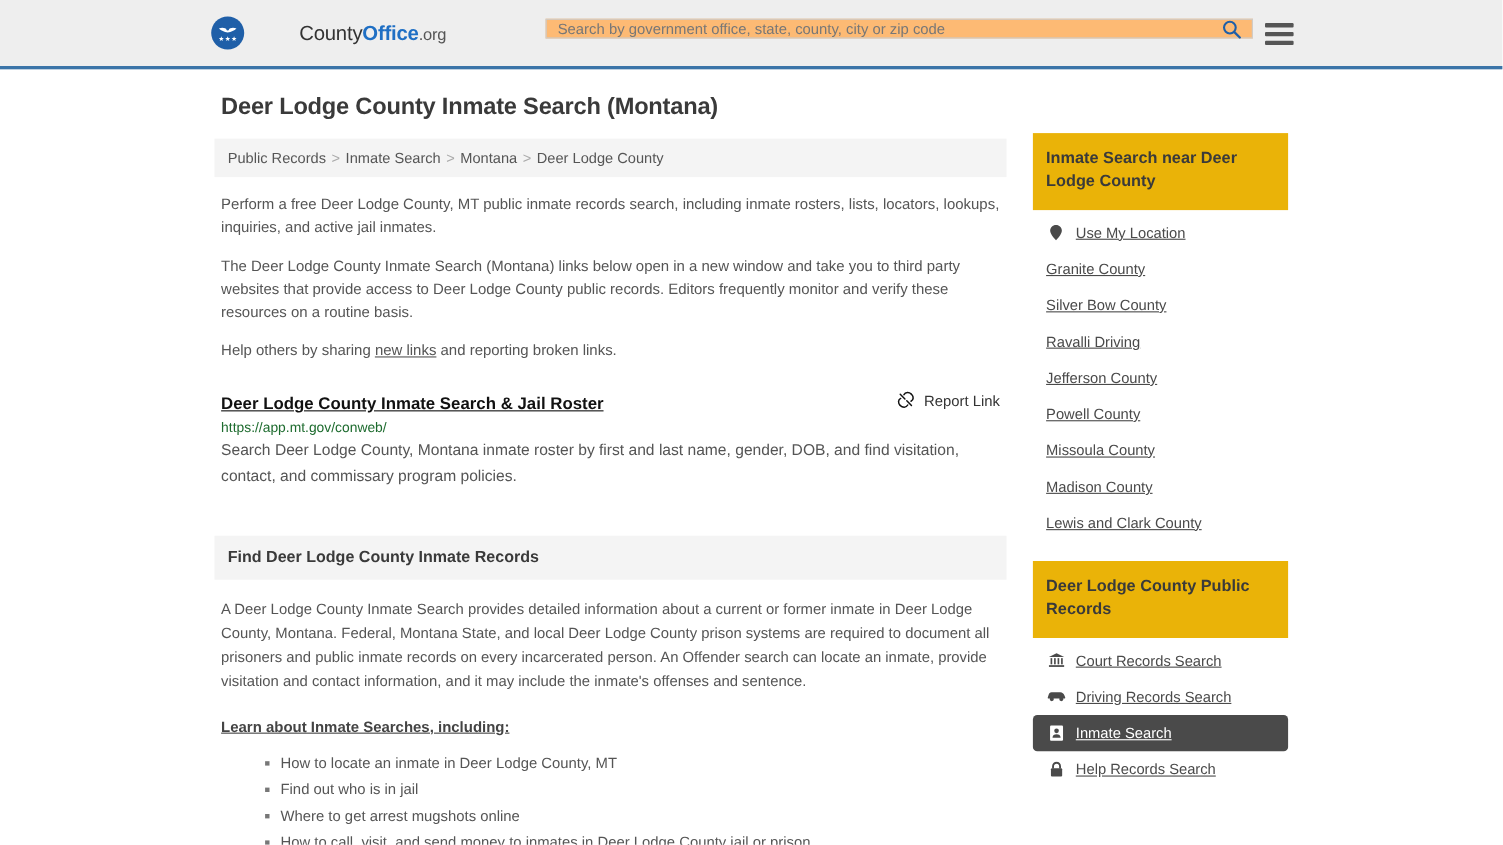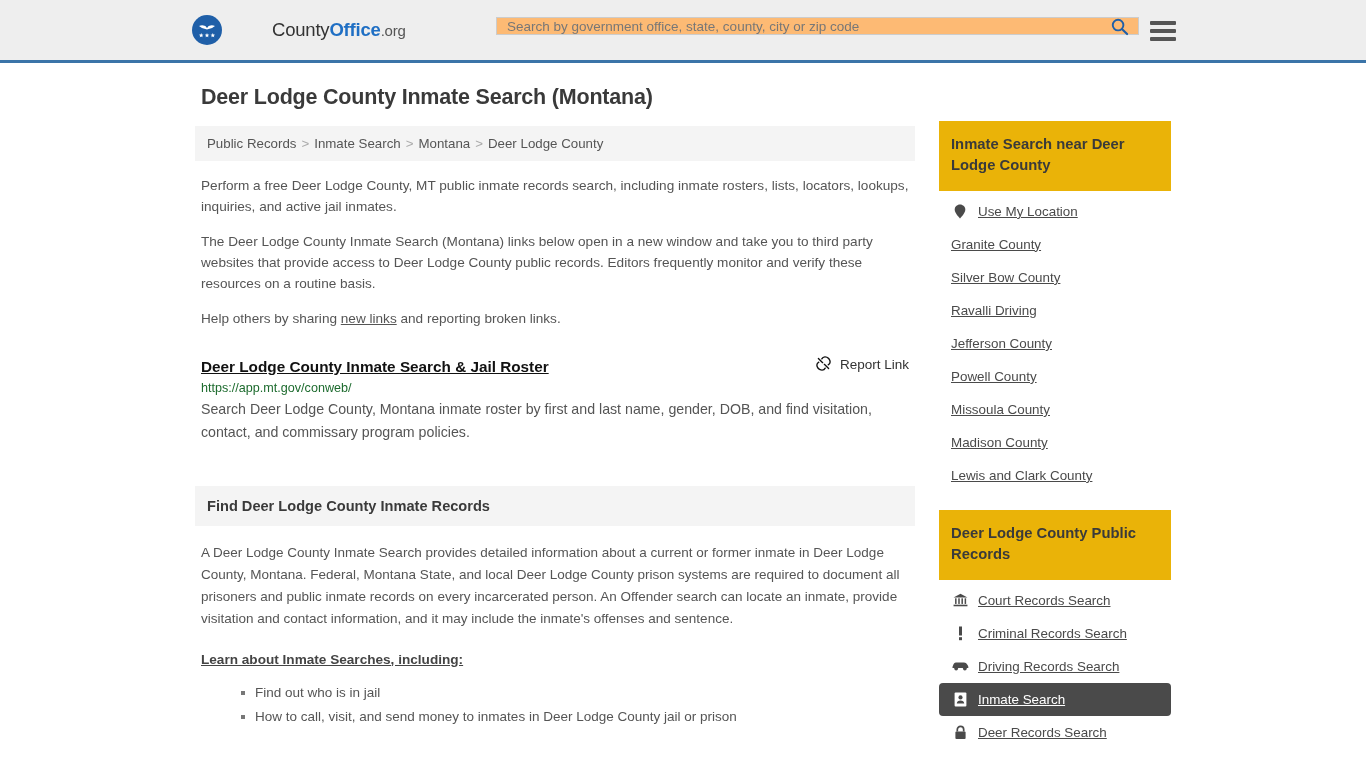--- a/index.html
+++ b/index.html
@@ -357,21 +357,23 @@
         </div>
         <div class="result-url">https://app.mt.gov/conweb/</div>
         <div class="result-desc">Search Deer Lodge County, Montana inmate roster by first and last name, gender, DOB, and find visitation, contact, and commissary program policies.</div>
       </div>
 
       <div class="section-header">Find Deer Lodge County Inmate Records</div>
       <p class="section-body">A Deer Lodge County Inmate Search provides detailed information about a current or former inmate in Deer Lodge County, Montana. Federal, Montana State, and local Deer Lodge County prison systems are required to document all prisoners and public inmate records on every incarcerated person. An Offender search can locate an inmate, provide visitation and contact information, and it may include the inmate's offenses and sentence.</p>
 
       <div class="learn-heading">Learn about Inmate Searches, including:</div>
       <ul class="learn-list">
+        <li>How to locate an inmate in Deer Lodge County, MT</li>
         <li>Find out who is in jail</li>
+        <li>Where to get arrest mugshots online</li>
         <li>How to call, visit, and send money to inmates in Deer Lodge County jail or prison</li>
 
       </ul>
     </div>
 
     <div class="side-col">
 
       <div class="side-panel">
         <div class="side-title">Inmate Search near Deer Lodge County</div>
         <div class="side-list">
@@ -423,29 +425,20 @@
                 <rect x="2.2" y="5.2" width="1.6" height="6" fill="currentColor"></rect>
                 <rect x="5.6" y="5.2" width="1.6" height="6" fill="currentColor"></rect>
                 <rect x="9" y="5.2" width="1.6" height="6" fill="currentColor"></rect>
                 <rect x="12.4" y="5.2" width="1.6" height="6" fill="currentColor"></rect>
                 <rect x="0.6" y="12" width="14.8" height="1.7" fill="currentColor"></rect>
               </svg>
             </span>
             <span class="si-label">Court Records Search</span>
           </div>
 
-          <div class="side-item">
-            <span class="si-icon">
-              <svg width="7" height="15" viewBox="0 0 7 15" class="icon-svg" aria-hidden="true">
-                <rect x="2" y="0.5" width="3" height="9" fill="currentColor"></rect>
-                <rect x="2" y="11.2" width="3" height="3" fill="currentColor"></rect>
-              </svg>
-            </span>
-            <span class="si-label">Criminal Records Search</span>
-          </div>
 
           <div class="side-item">
             <span class="si-icon">
               <svg width="17" height="12" viewBox="0 0 18 12" class="icon-svg" aria-hidden="true">
                 <path d="M1.2 8.2 C0.6 8.2 0.3 7.7 0.5 7.1 L1.4 4.6 C1.8 3.4 2.6 2.2 4.2 2.2 L12.6 2.2 C14.6 2.2 15.8 3.6 16.5 5 L17.3 6.8 C17.6 7.5 17.2 8.2 16.5 8.2 Z" fill="currentColor"></path>
                 <circle cx="4.4" cy="8.7" r="2" fill="currentColor"></circle>
                 <circle cx="13.6" cy="8.7" r="2" fill="currentColor"></circle>
               </svg>
             </span>
             <span class="si-label">Driving Records Search</span>
@@ -462,21 +455,21 @@
             <span class="si-label">Inmate Search</span>
           </div>
 
           <div class="side-item">
             <span class="si-icon">
               <svg width="13" height="15" viewBox="0 0 13 15" class="icon-svg" aria-hidden="true">
                 <path d="M3.3 6.6 V4.6 C3.3 2.8 4.7 1.4 6.5 1.4 C8.3 1.4 9.7 2.8 9.7 4.6 V6.6" stroke="currentColor" stroke-width="1.7" fill="none"></path>
                 <rect x="1.4" y="6.4" width="10.2" height="7.6" rx="1" fill="currentColor"></rect>
               </svg>
             </span>
-            <span class="si-label">Deer Records Search</span>
+            <span class="si-label">Help Records Search</span>
           </div>
 
         </div>
       </div>
     </div>
 
   </div>
 </div>
 
 </body></html>

